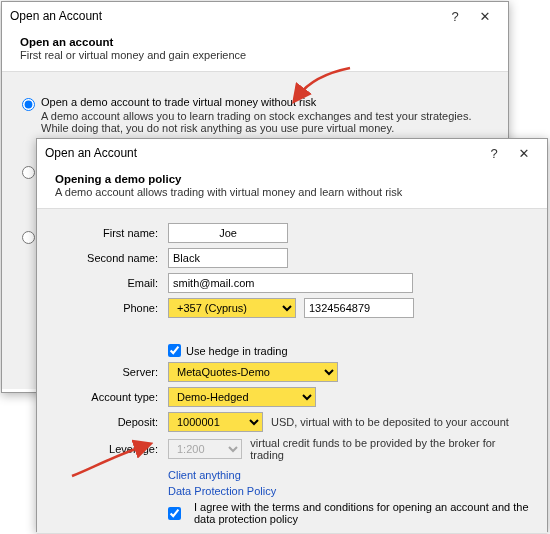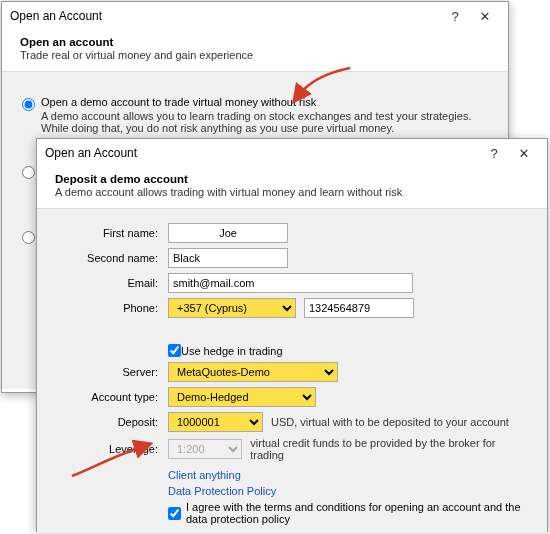--- a/index.html
+++ b/index.html
@@ -62,27 +62,27 @@
   .form-grid select {
     font-family: inherit;
     font-size: 11px;
     padding: 2px 4px;
     border: 1px solid #aaa;
     background: #fff;
     height: 20px;
   }
   .form-grid select { background: #fde047; }
   .form-grid .readonly { background: #f0f0f0; color: #888; }
-  .chk-row { display: flex; align-items: center; font-size: 11px; }
+  .chk-row { display: flex; align-items: center; gap: 5px; font-size: 11px; }
   .chk-row input { margin: 0; }
   .inline { display: flex; align-items: center; gap: 8px; }
   .hint { font-size: 11px; color: #333; }
   .links { margin-left: 113px; margin-top: 8px; }
   .links a { color: #1a4fc0; text-decoration: none; font-size: 11px; display: block; margin-bottom: 4px; }
-  .agree-row { display: flex; align-items: center; gap: 5px; margin-left: 113px; margin-top: 4px; font-size: 11px; }
+  .agree-row { display: flex; align-items: center; gap: 13px; margin-left: 113px; margin-top: 4px; font-size: 11px; }
   .agree-row input { margin: 0; }
   .btnbar {
     display: flex;
     justify-content: flex-end;
     gap: 6px;
     padding: 8px 12px;
     border-top: 1px solid #ddd;
     background: #f0f0f0;
   }
   
@@ -96,21 +96,21 @@
 <body>
 
 <div class="dialog" style="left:1px; top:1px; width:508px; height:392px;">
   <div class="titlebar">
     <span class="title">Open an Account</span>
     <span class="tb-btn">?</span>
     <span class="tb-btn">✕</span>
   </div>
   <div class="header-area">
     <div class="header-title">Open an account</div>
-    <div class="header-sub">Trade real or virtual money and gain experience</div>
+    <div class="header-sub">First real or virtual money and gain experience</div>
   </div>
   <div class="body-area" style="height: calc(100% - 28px - 44px);">
     <div style="height:20px;"></div>
     <div class="radio-row">
       <input type="radio" checked="" style="">
       <div>
         <div class="rlabel">Open a demo account to trade virtual money without risk</div>
         <div class="rdesc">A demo account allows you to learn trading on stock exchanges and test your strategies. While doing that, you do not risk anything as you use pure virtual money.</div>
       </div>
     </div>
@@ -135,21 +135,21 @@
   </svg>
 </div>
 
 <div class="dialog" style="left:36px; top:138px; width:512px; height:394px;">
   <div class="titlebar">
     <span class="title">Open an Account</span>
     <span class="tb-btn">?</span>
     <span class="tb-btn">✕</span>
   </div>
   <div class="header-area">
-    <div class="header-title">Deposit a demo account</div>
+    <div class="header-title">Opening a demo policy</div>
     <div class="header-sub">A demo account allows trading with virtual money and learn without risk</div>
   </div>
   <div class="body-area" style="padding: 14px 18px 8px 18px;">
 
     <div class="form-grid">
       <div class="label">First name:</div>
       <div><input type="text" style="width: 120px; text-align: center;" value="Joe"></div>
 
       <div class="label">Second name:</div>
       <div><input type="text" style="width: 120px;" value="Black"></div>

